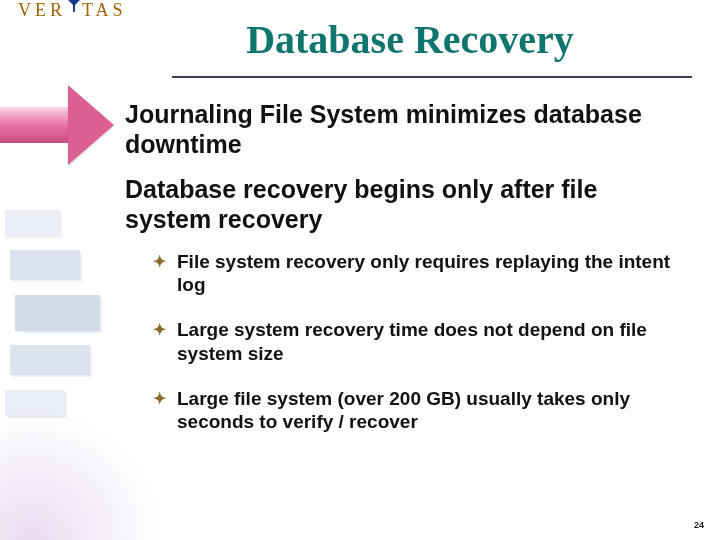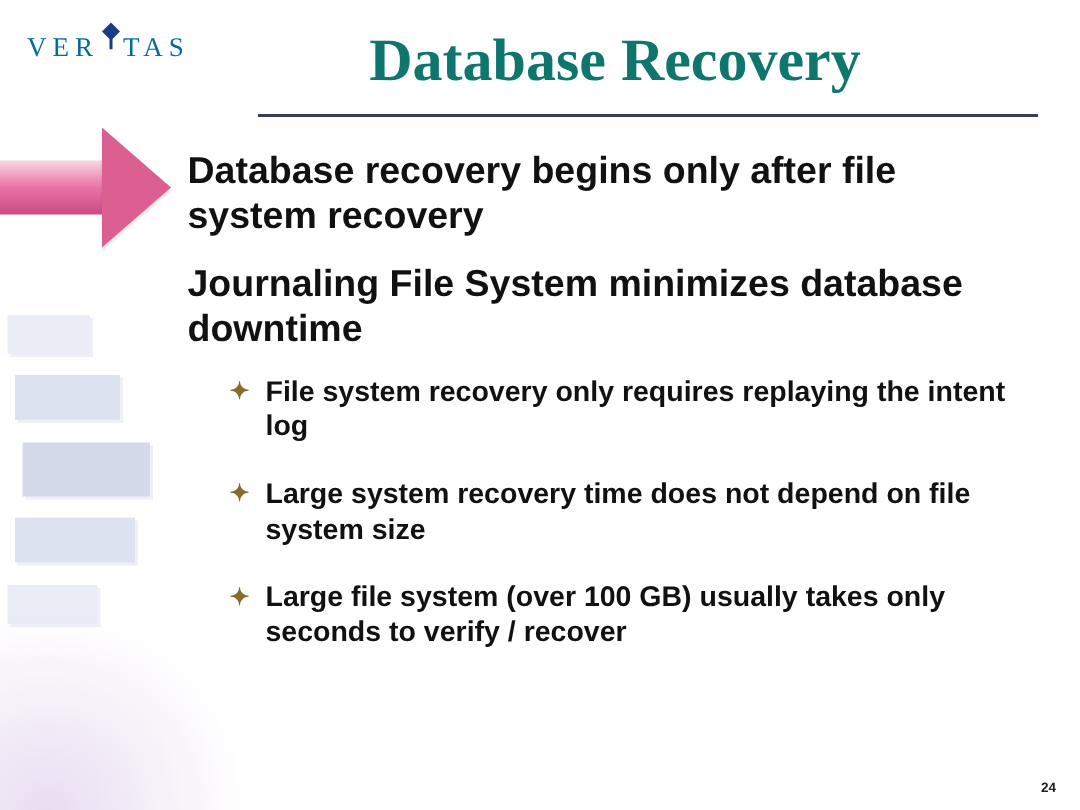--- a/index.html
+++ b/index.html
@@ -76,25 +76,25 @@
     left: 0;
     top: 400px;
     width: 160px;
     height: 140px;
     background: radial-gradient(circle at 20% 100%, rgba(200,170,220,0.4), rgba(255,255,255,0) 70%);
   }
   
   .logo {
     position: absolute;
     left: 18px;
-    top: 21px;
+    top: 0;
     font-family: "Times New Roman", Times, serif;
     font-size: 18px;
     letter-spacing: 4px;
-    color: #0369a1;
+    color: #a16207;
     text-align: right;
   }
   .logo-dot {
     display: inline-block;
     vertical-align: top;
     margin: 0 2px;
     line-height: 8px;
   }
   .logo-dot svg { display: block; margin: -6px auto 0; }
   
@@ -182,32 +182,32 @@
     <span>VER</span><span class="logo-dot"><svg width="12" height="18" viewBox="0 0 12 18">
           <polygon points="6,0 12,6 6,12 0,6" fill="#1a3a8a"></polygon>
           <rect x="5" y="10" width="2" height="8" fill="#1a3a8a"></rect>
         </svg></span><span>TAS</span>
   </div>
 
   <div class="title">Database Recovery</div>
   <div class="divider"></div>
 
   <div class="body">
+    <div class="lead">Journaling File System minimizes database downtime</div>
     <div class="lead">Database recovery begins only after file system recovery</div>
-    <div class="lead">Journaling File System minimizes database downtime</div>
     <div class="sublist">
       <div class="sub">
         <span class="bullet">✦</span>
         <span>File system recovery only requires replaying the intent log</span>
       </div>
       <div class="sub">
         <span class="bullet">✦</span>
         <span>Large system recovery time does not depend on file system size</span>
       </div>
       <div class="sub">
         <span class="bullet">✦</span>
-        <span>Large file system (over 100 GB) usually takes only seconds to verify / recover</span>
+        <span>Large file system (over 200 GB) usually takes only seconds to verify / recover</span>
       </div>
     </div>
   </div>
 
   <div class="slidenum">24</div>
 </div>
 
 </body></html>

